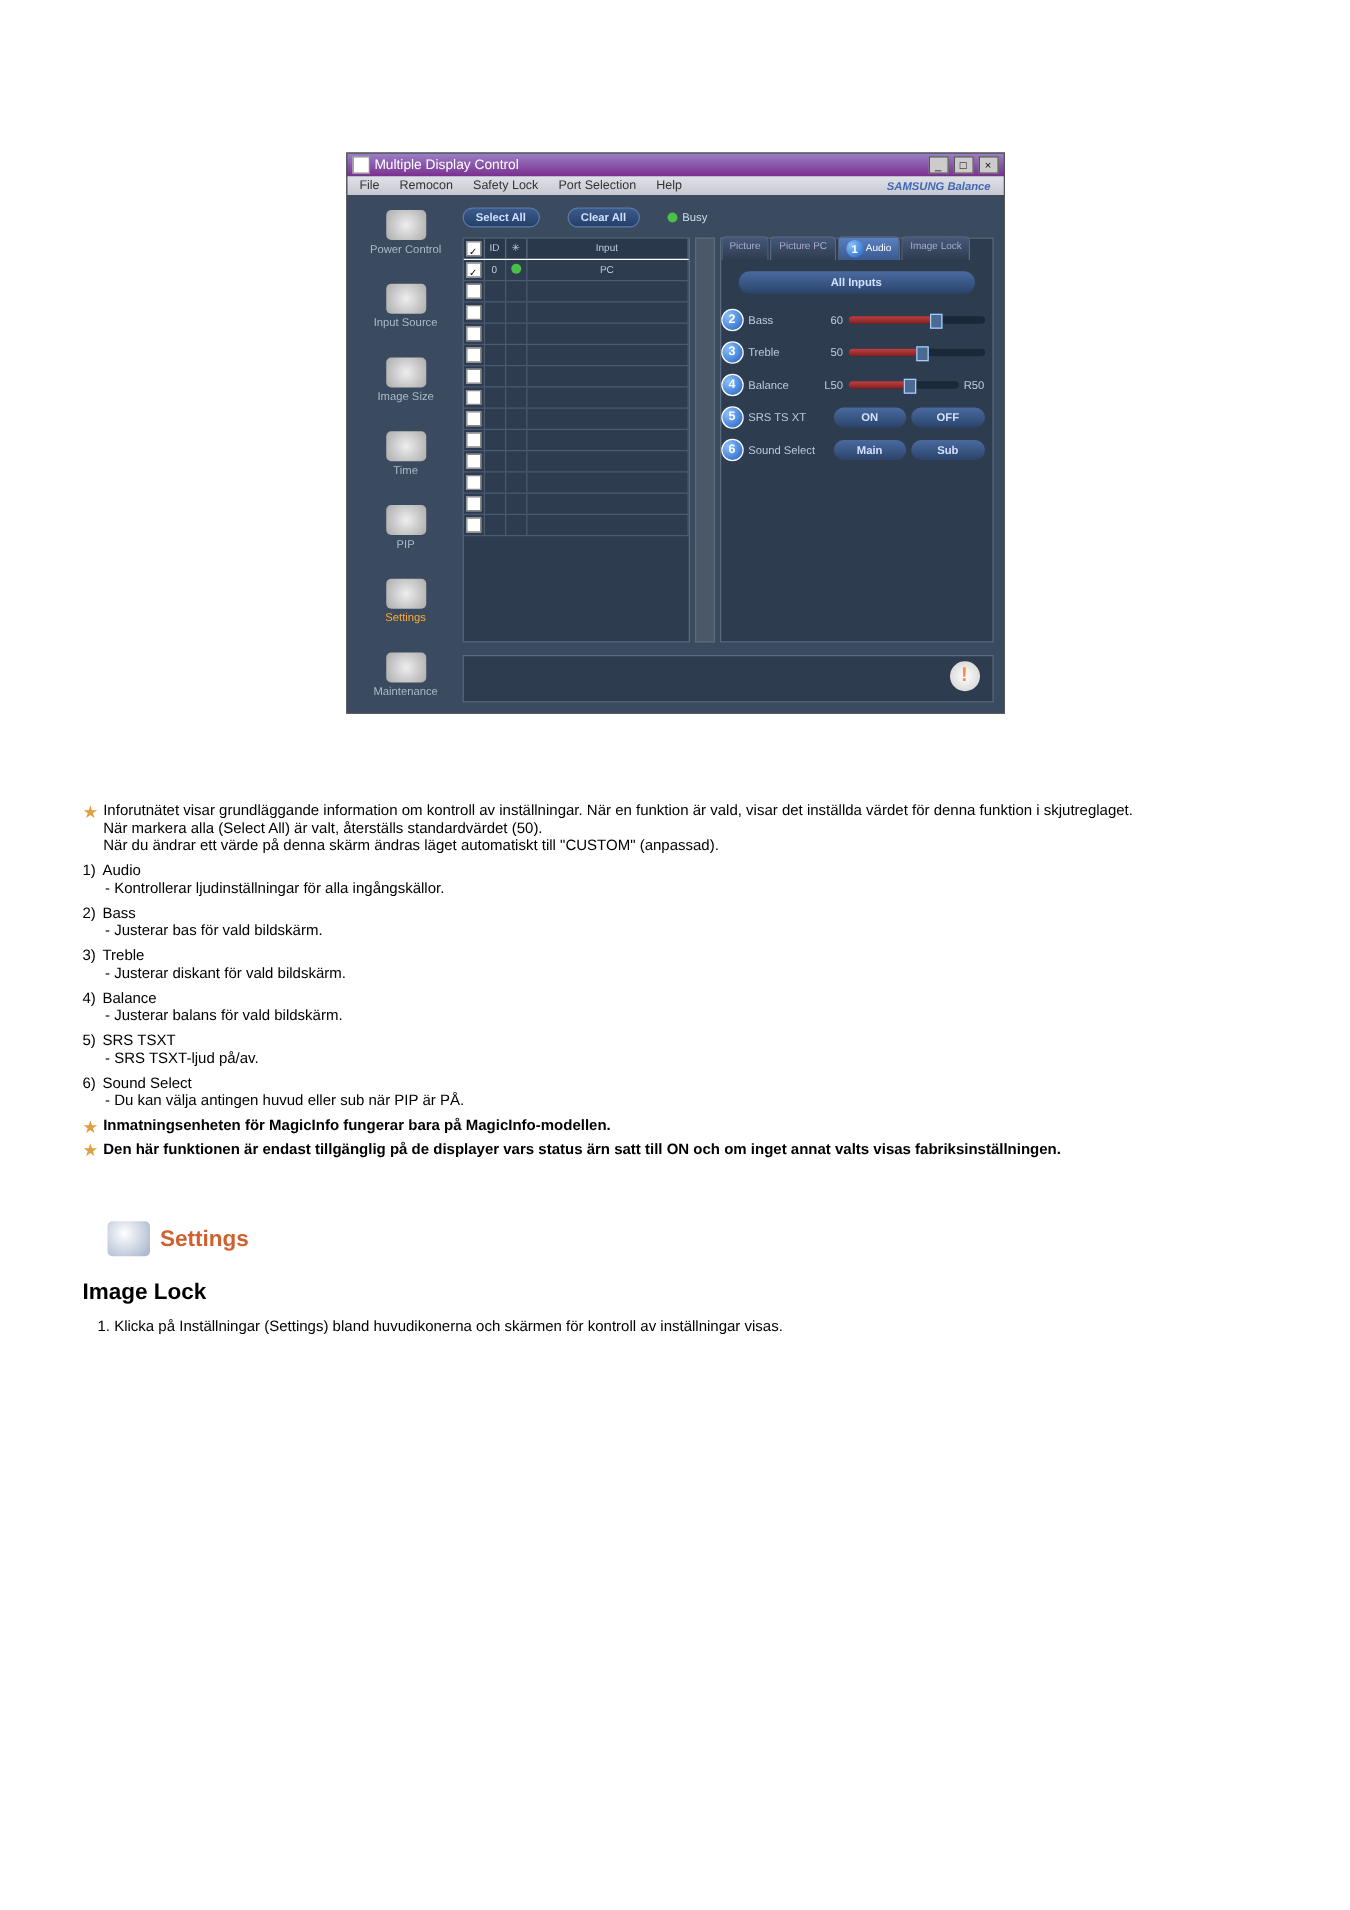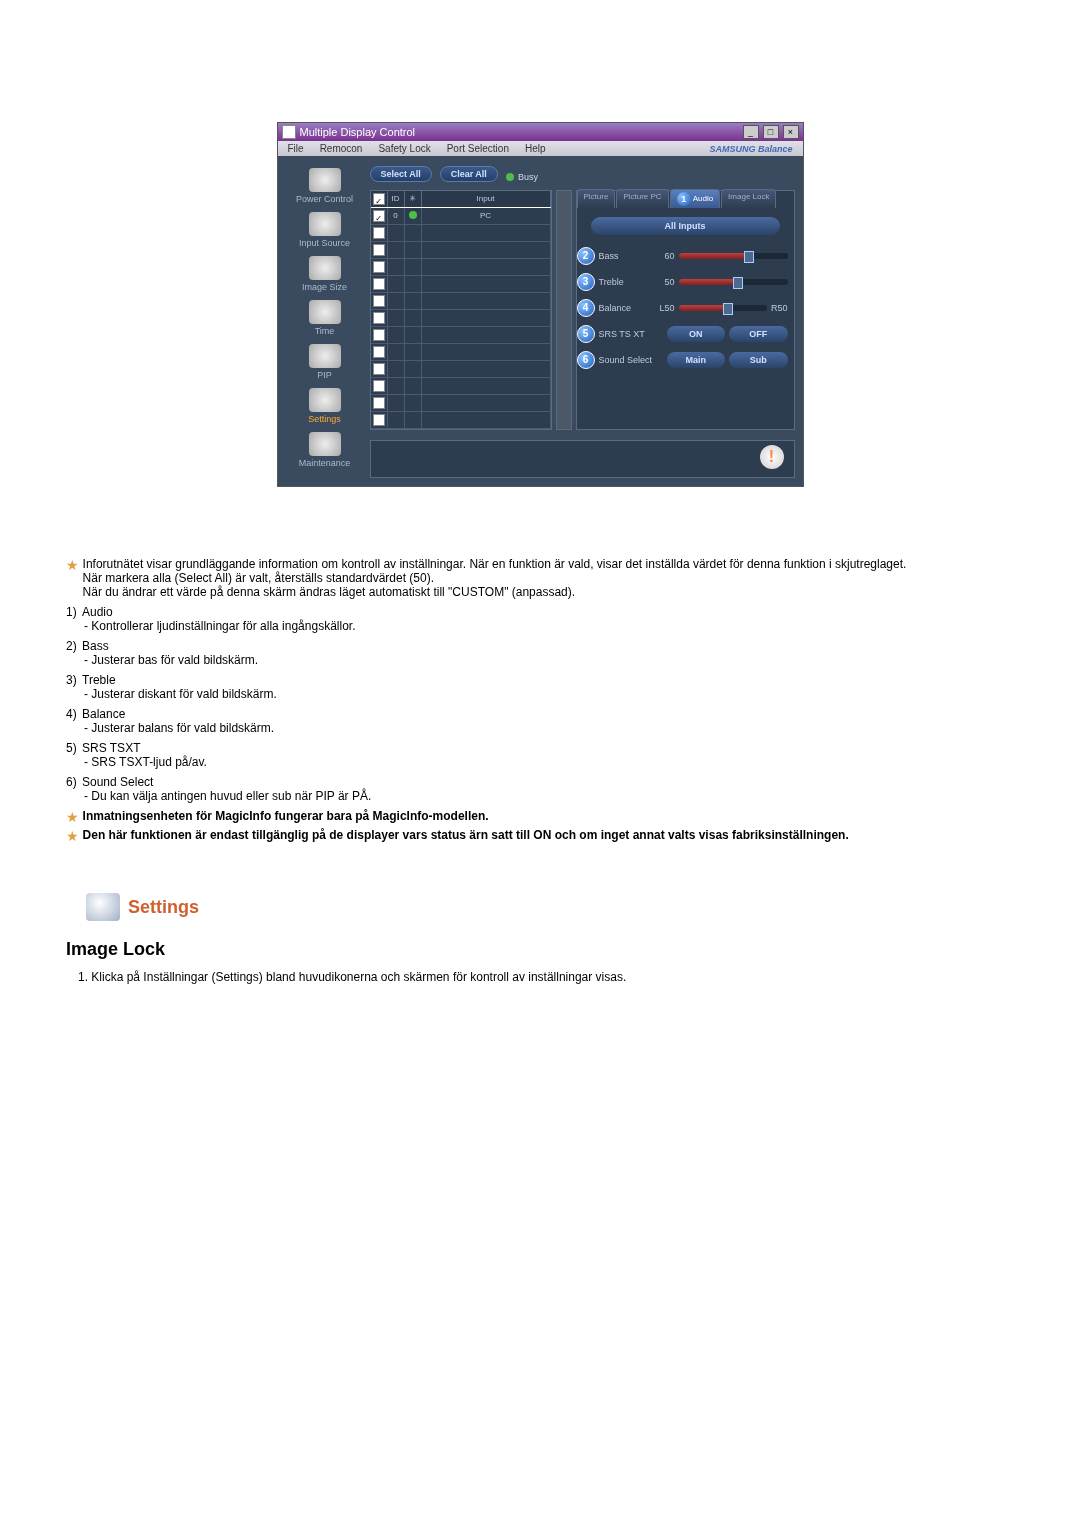--- a/index.html
+++ b/index.html
@@ -68,21 +68,21 @@
       background: #3a4a5f;
       padding: 8px;
       gap: 6px;
     }
     
     
     .sidebar {
       width: 78px;
       display: flex;
       flex-direction: column;
-      gap: 0;
+      gap: 15px;
     }
     .side-item {
       display: flex;
       flex-direction: column;
       align-items: center;
       padding: 4px 2px;
       color: #aabbcc;
       font-size: 9px;
       gap: 2px;
     }
@@ -96,22 +96,22 @@
     
     
     .main-area {
       flex: 1;
       display: flex;
       flex-direction: column;
       gap: 6px;
     }
     .toolbar {
       display: flex;
-      align-items: flex-end;
-      gap: 8px;
+      align-items: center;
+      gap: 22px;
       padding: 2px 0;
     }
     .pill-btn {
       background: linear-gradient(#3c5a8a, #24406a);
       border-radius: 8px;
       padding: 2px 10px;
       color: #d0e0ff;
       font-size: 9px;
       font-weight: bold;
       border: 1px solid #5a7aaa;

